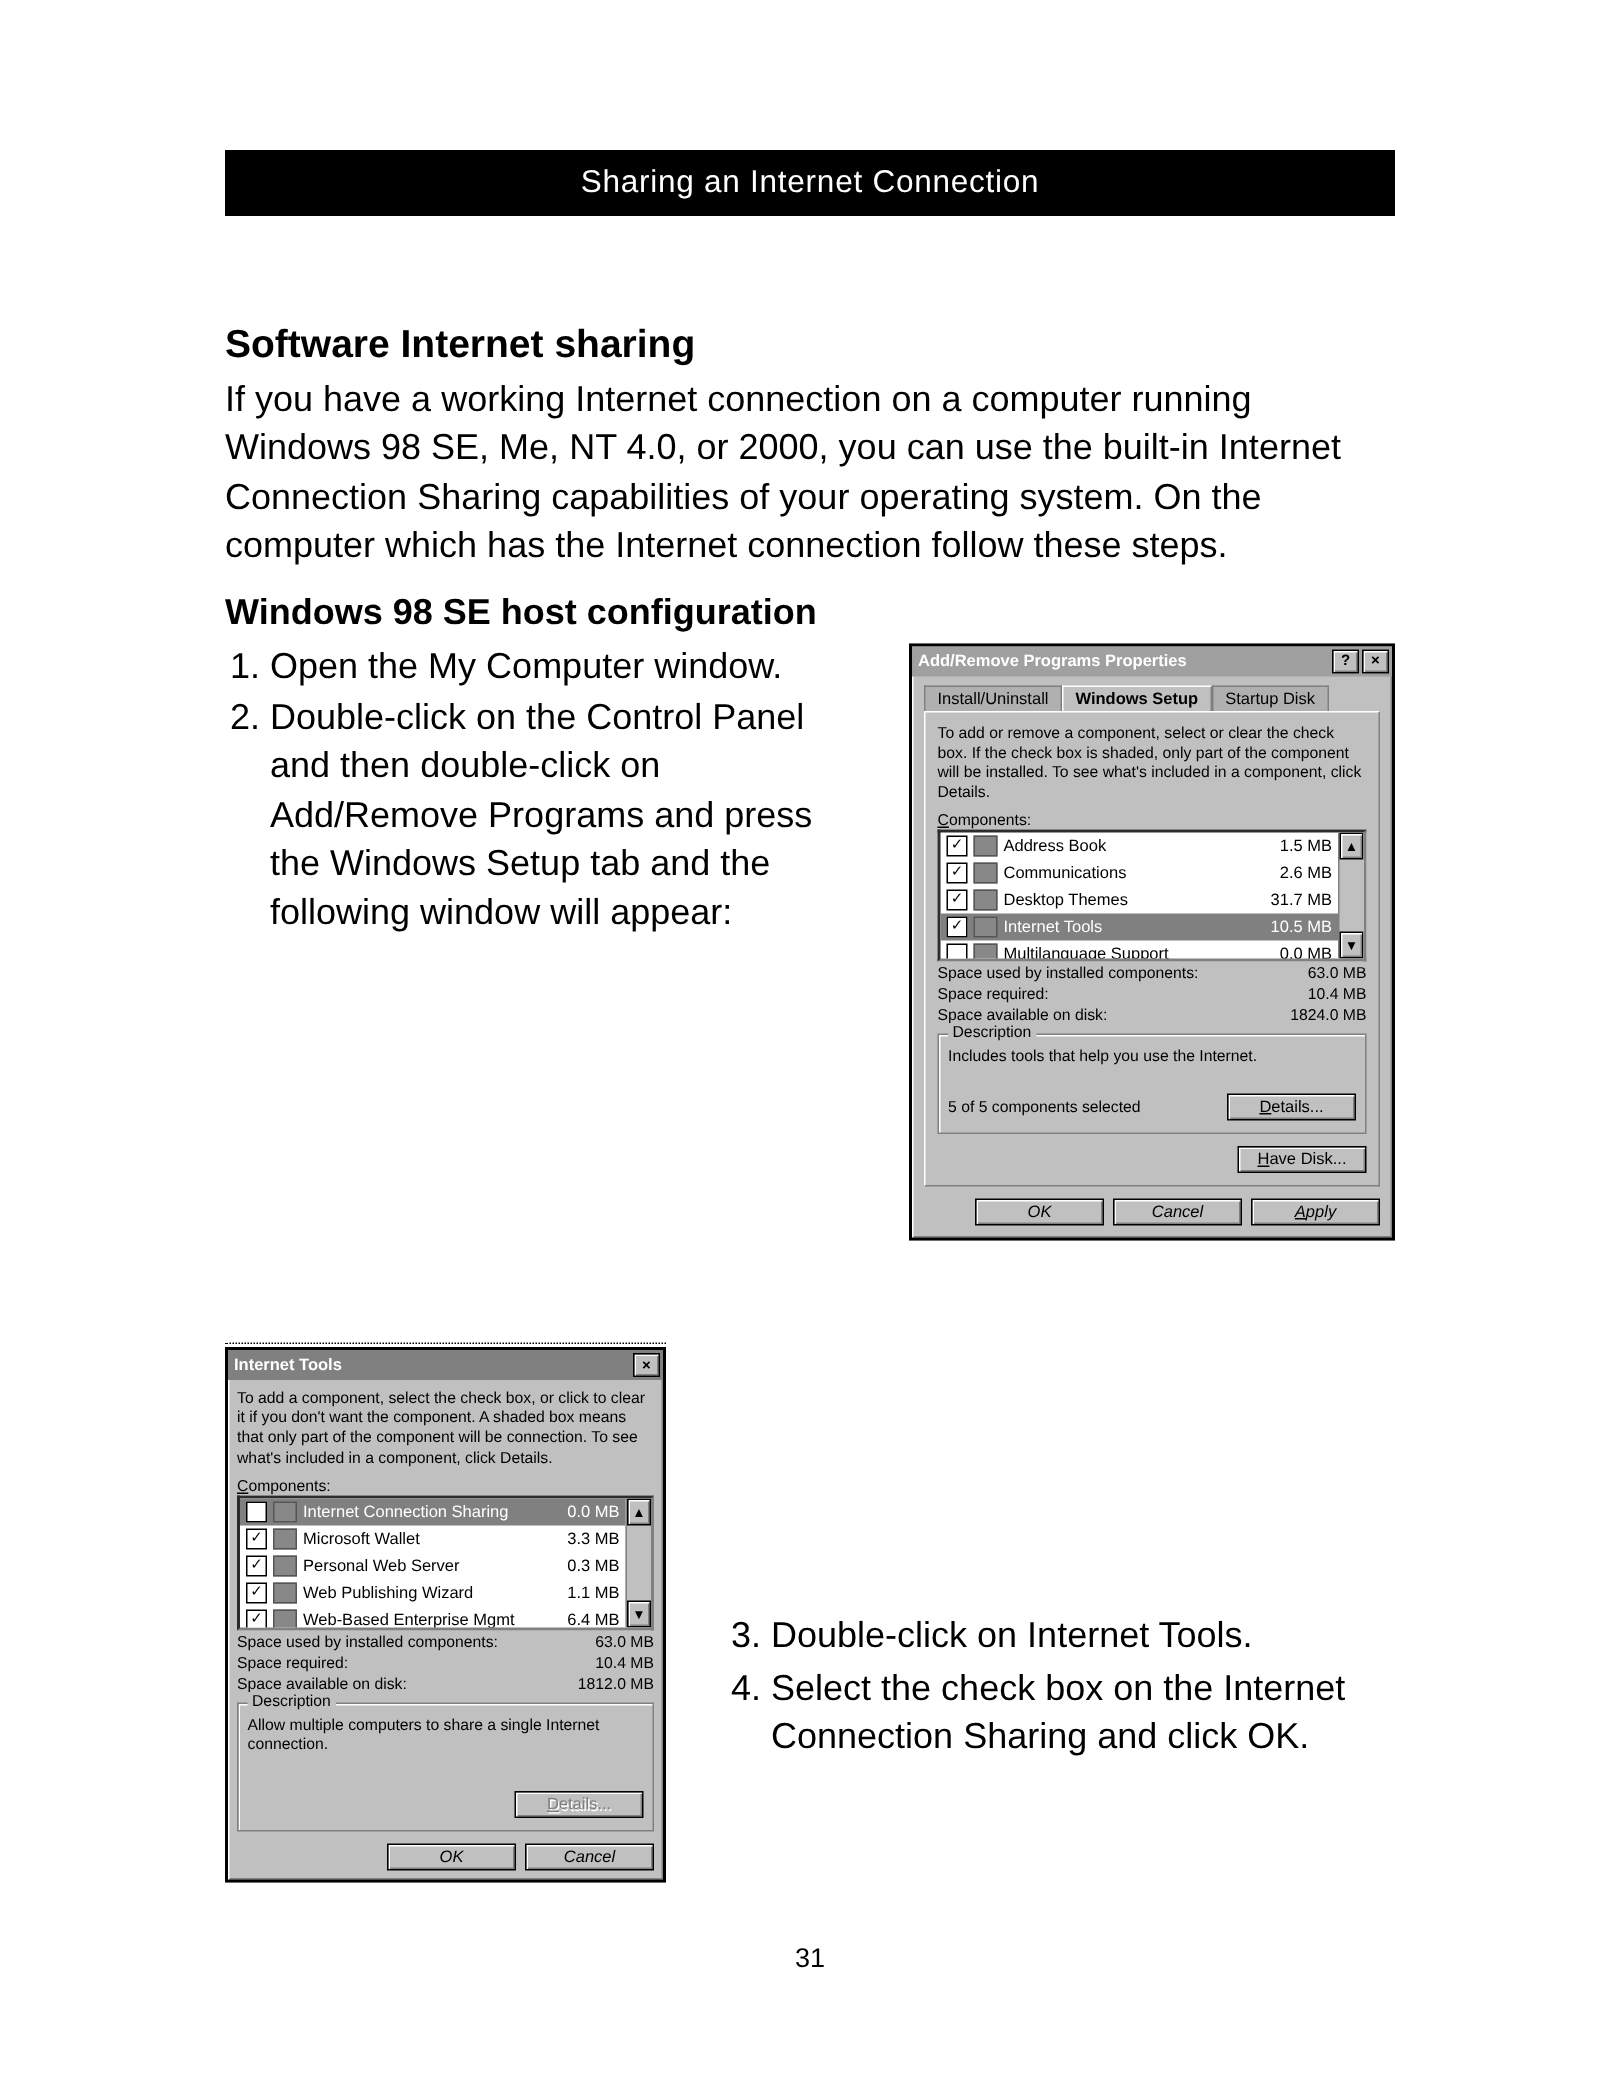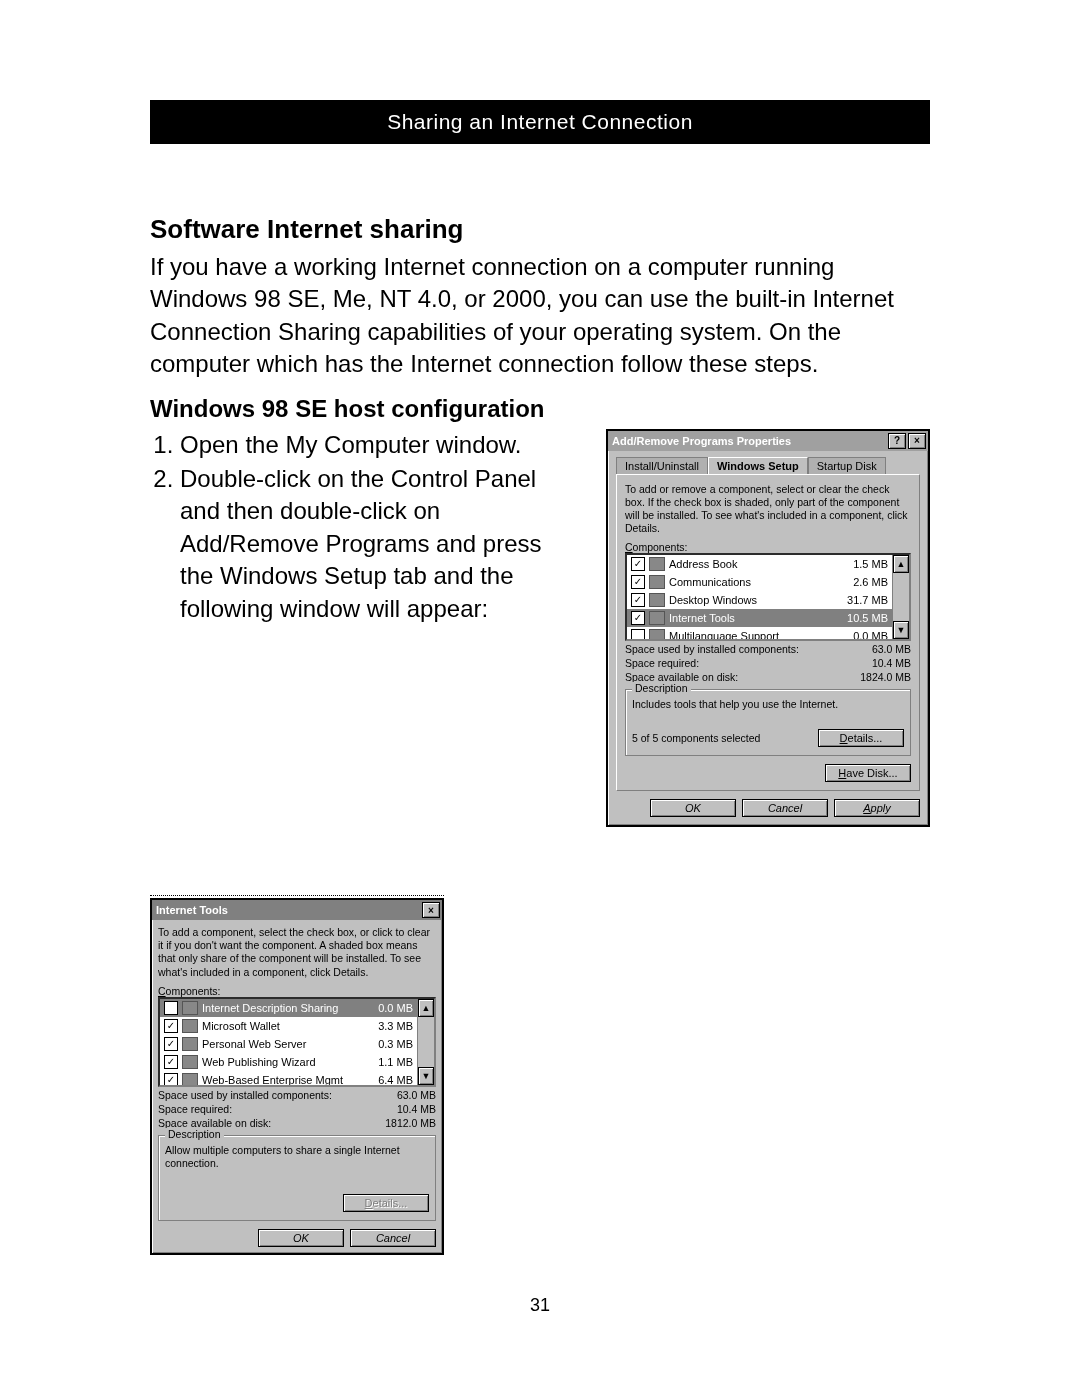--- a/index.html
+++ b/index.html
@@ -247,21 +247,21 @@
                         <span class="chk checked"></span>
                         <span class="ico"></span>
                         <span>Communications</span>
                       </span>
                     <span>2.6 MB</span>
                   </div>
                   <div class="list-row">
                     <span class="lbl">
                         <span class="chk checked"></span>
                         <span class="ico"></span>
-                        <span>Desktop Windows</span>
+                        <span>Desktop Themes</span>
                       </span>
                     <span>31.7 MB</span>
                   </div>
                   <div class="list-row sel">
                     <span class="lbl">
                         <span class="chk checked"></span>
                         <span class="ico"></span>
                         <span>Internet Tools</span>
                       </span>
                     <span>10.5 MB</span>
@@ -319,29 +319,29 @@
         <div class="dialog2-wrap">
 
         <div class="dlg dialog2">
           <div class="titlebar">
             <span>Internet Tools</span>
             <div class="tbtns">
               <div class="tbtn">×</div>
             </div>
           </div>
           <div class="client">
-            <div class="instr">To add a component, select the check box, or click to clear it if you don't want the component. A shaded box means that only share of the component will be installed. To see what's included in a component, click Details.</div>
+            <div class="instr">To add a component, select the check box, or click to clear it if you don't want the component. A shaded box means that only part of the component will be connection. To see what's included in a component, click Details.</div>
             <div class="label-small"><span class="underline-key">C</span>omponents:</div>
             <div class="listbox">
               <div class="list-items">
                 <div class="list-row sel">
                   <span class="lbl">
                         <span class="chk filled"></span>
                         <span class="ico"></span>
-                        <span>Internet Description Sharing</span>
+                        <span>Internet Connection Sharing</span>
                       </span>
                   <span>0.0 MB</span>
                 </div>
                 <div class="list-row">
                   <span class="lbl">
                         <span class="chk checked"></span>
                         <span class="ico"></span>
                         <span>Microsoft Wallet</span>
                       </span>
                   <span>3.3 MB</span>
@@ -396,18 +396,24 @@
               </div>
             </div>
             <div class="btnrow">
               <div class="btn">OK</div>
               <div class="btn">Cancel</div>
             </div>
           </div>
         </div>
         </div>
       </div>
+      <div style="flex:1; padding-top:220px;">
+        <ol class="steps" start="3">
+          <li>Double-click on Internet Tools.</li>
+          <li>Select the check box on the Internet Connection Sharing and click OK.</li>
+        </ol>
+      </div>
     </div>
 
   </div>
 
   <div class="page-num">31</div>
 </div>
 
 </body></html>

